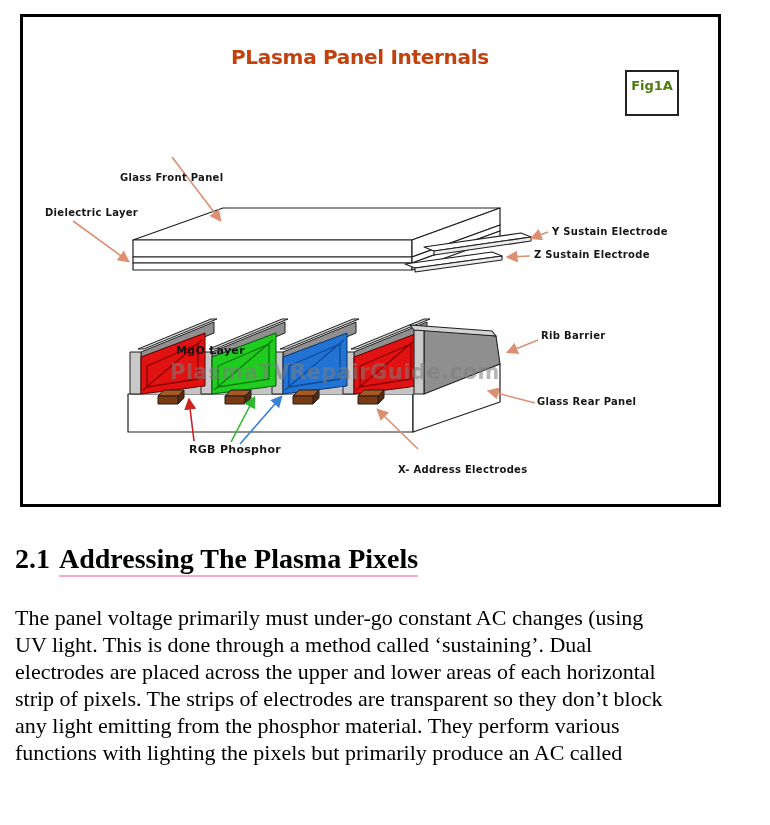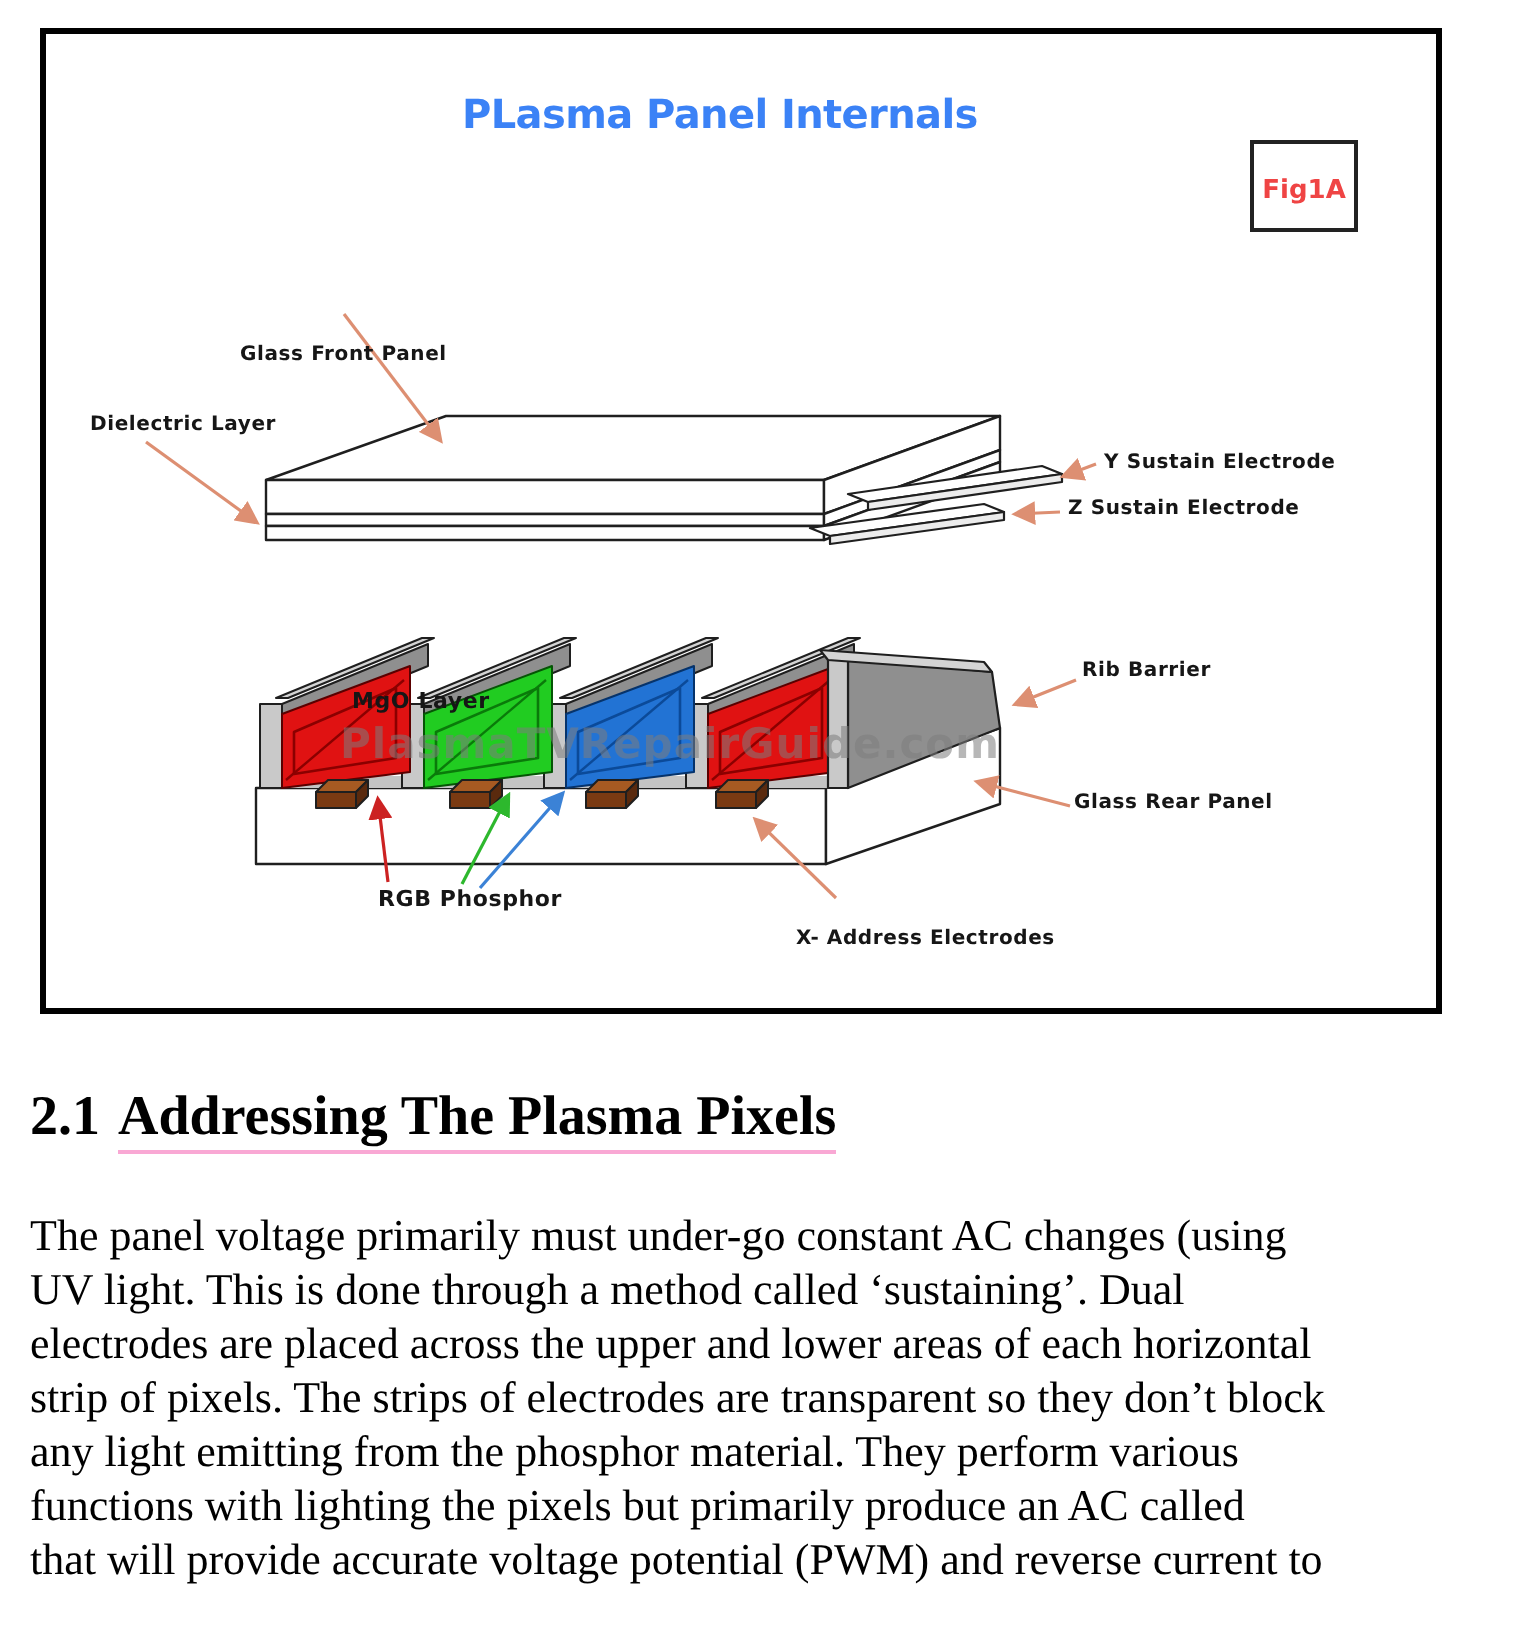--- a/index.html
+++ b/index.html
@@ -8,28 +8,28 @@
     overflow:hidden;font-family:"DejaVu Sans",sans-serif;color:#111;
   }
   
   .figure-frame{
     position:absolute;left:20px;top:14px;width:695px;height:487px;
     border:3.5px solid #000;background:#fff;
   }
   .fig-title{
     position:absolute;left:231px;top:45px;white-space:nowrap;
     font-family:"DejaVu Sans",sans-serif;font-weight:bold;font-size:20px;
-    letter-spacing:-0.3px;color:#3b82f6;
+    letter-spacing:-0.3px;color:#c2410c;
   }
   .fig-ref-box{
     position:absolute;left:625px;top:70px;width:50px;height:42px;
     border:2px solid #222;background:#fff;text-align:center;
   }
   .fig-ref-box span{
-    display:inline-block;margin-top:16px;font-weight:bold;font-size:13px;color:#ef4444;
+    display:inline-block;margin-top:6px;font-weight:bold;font-size:13px;color:#4d7c0f;
   }
   .diagram-svg{position:absolute;left:0;top:0;}
   .fig-label{
     position:absolute;white-space:nowrap;font-weight:bold;font-size:10px;
     letter-spacing:0.3px;color:#161616;
   }
   .fig-label.md{font-size:11px;}
   .watermark{
     position:absolute;left:170px;top:360px;white-space:nowrap;
     font-weight:bold;font-size:21px;letter-spacing:0.5px;
@@ -210,16 +210,15 @@
     <span class="num">2.1</span><span class="titled">Addressing The Plasma Pixels</span>
   </div>
 
   <div class="body-text">
     <div class="line">The panel voltage primarily must under-go constant AC changes (using</div>
     <div class="line">UV light. This is done through a method called ‘sustaining’. Dual</div>
     <div class="line">electrodes are placed across the upper and lower areas of each horizontal</div>
     <div class="line">strip of pixels. The strips of electrodes are transparent so they don’t block</div>
     <div class="line">any light emitting from the phosphor material. They perform various</div>
     <div class="line">functions with lighting the pixels but primarily produce an AC called</div>
-    <div class="line">that will provide accurate voltage potential (PWM) and reverse current to</div>
   </div>
 
 </div>
 
 </body></html>

